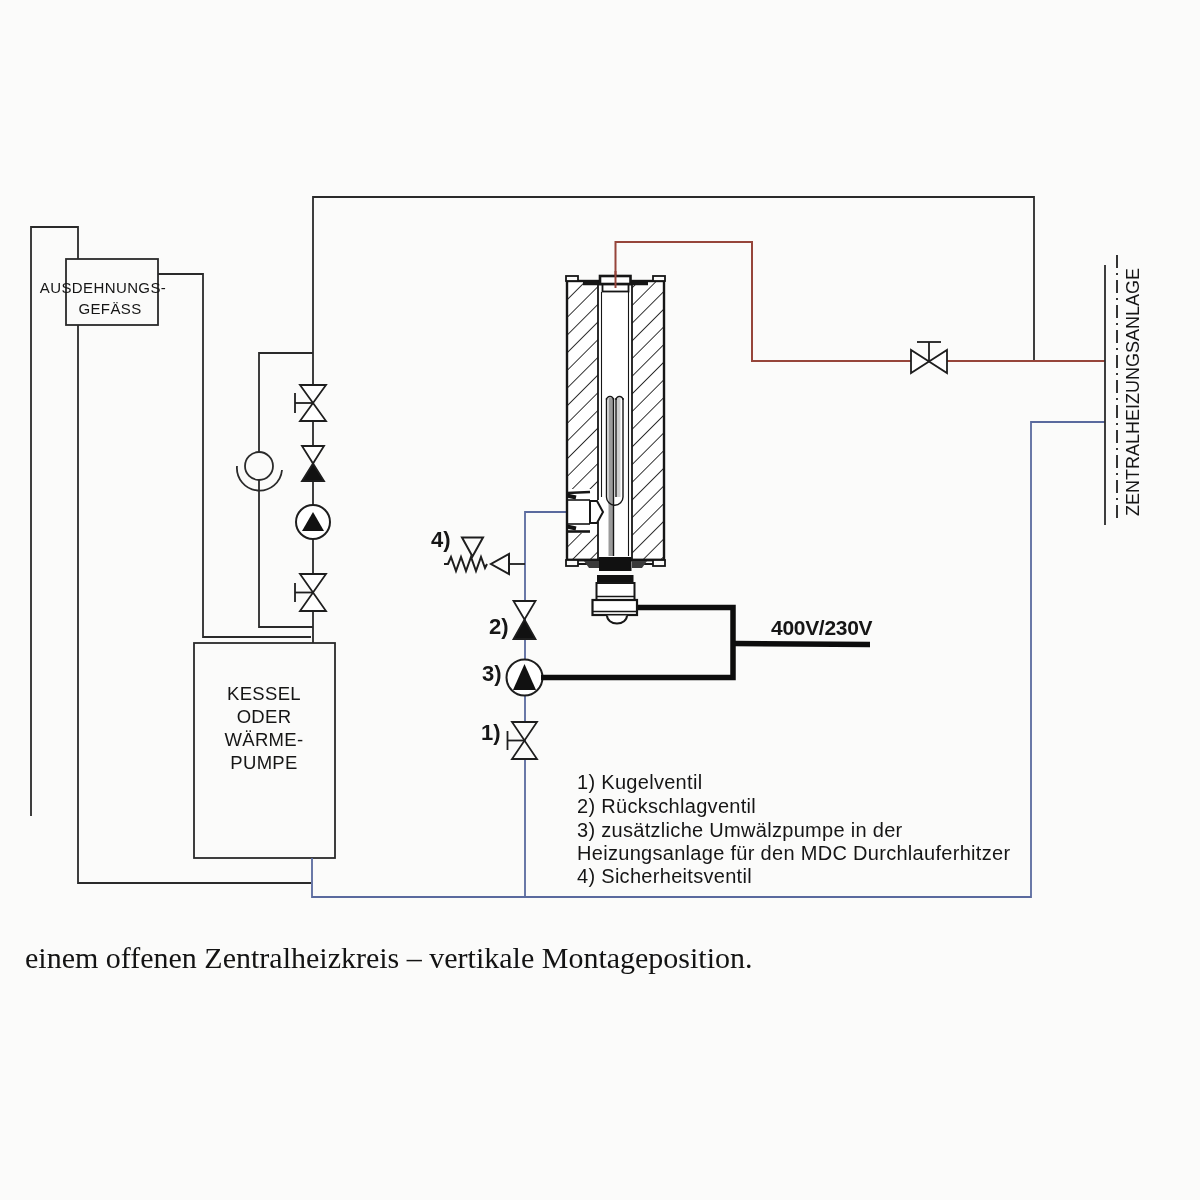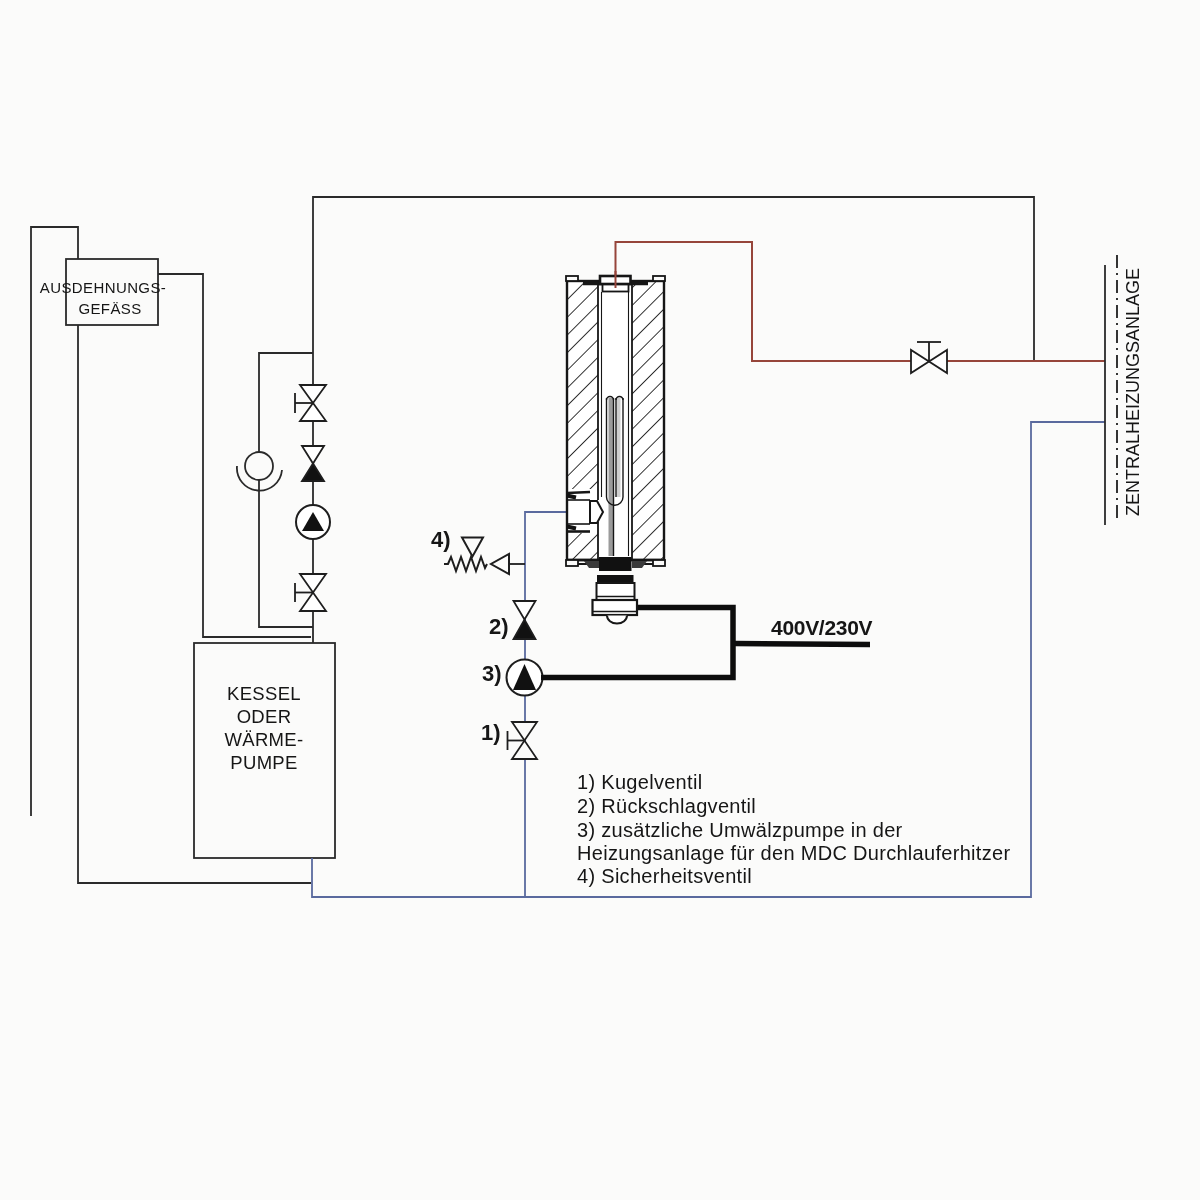--- a/index.html
+++ b/index.html
@@ -167,13 +167,14 @@
     <text x="771" y="635" font-size="21" font-weight="bold" letter-spacing="-0.3">400V/230V</text>
     <text x="577" y="789" font-size="20" letter-spacing="0.3">1) Kugelventil</text>
     <text x="577" y="813" font-size="20" letter-spacing="0.3">2) Rückschlagventil</text>
     <text x="577" y="837" font-size="20" letter-spacing="0.3">3) zusätzliche Umwälzpumpe in der</text>
     <text x="577" y="860" font-size="20" letter-spacing="0.3">Heizungsanlage für den MDC Durchlauferhitzer</text>
     <text x="577" y="883" font-size="20" letter-spacing="0.3">4) Sicherheitsventil</text>
     <text x="1133" y="398" font-size="18" text-anchor="middle" transform="rotate(-90 1133 392)">ZENTRALHEIZUNGSANLAGE</text>
   </g>
 </svg>
 <div id="cap">
+  <div class="l2">einem offenen Zentralheizkreis – vertikale Montageposition.</div>
 </div>
 
 </body></html>

